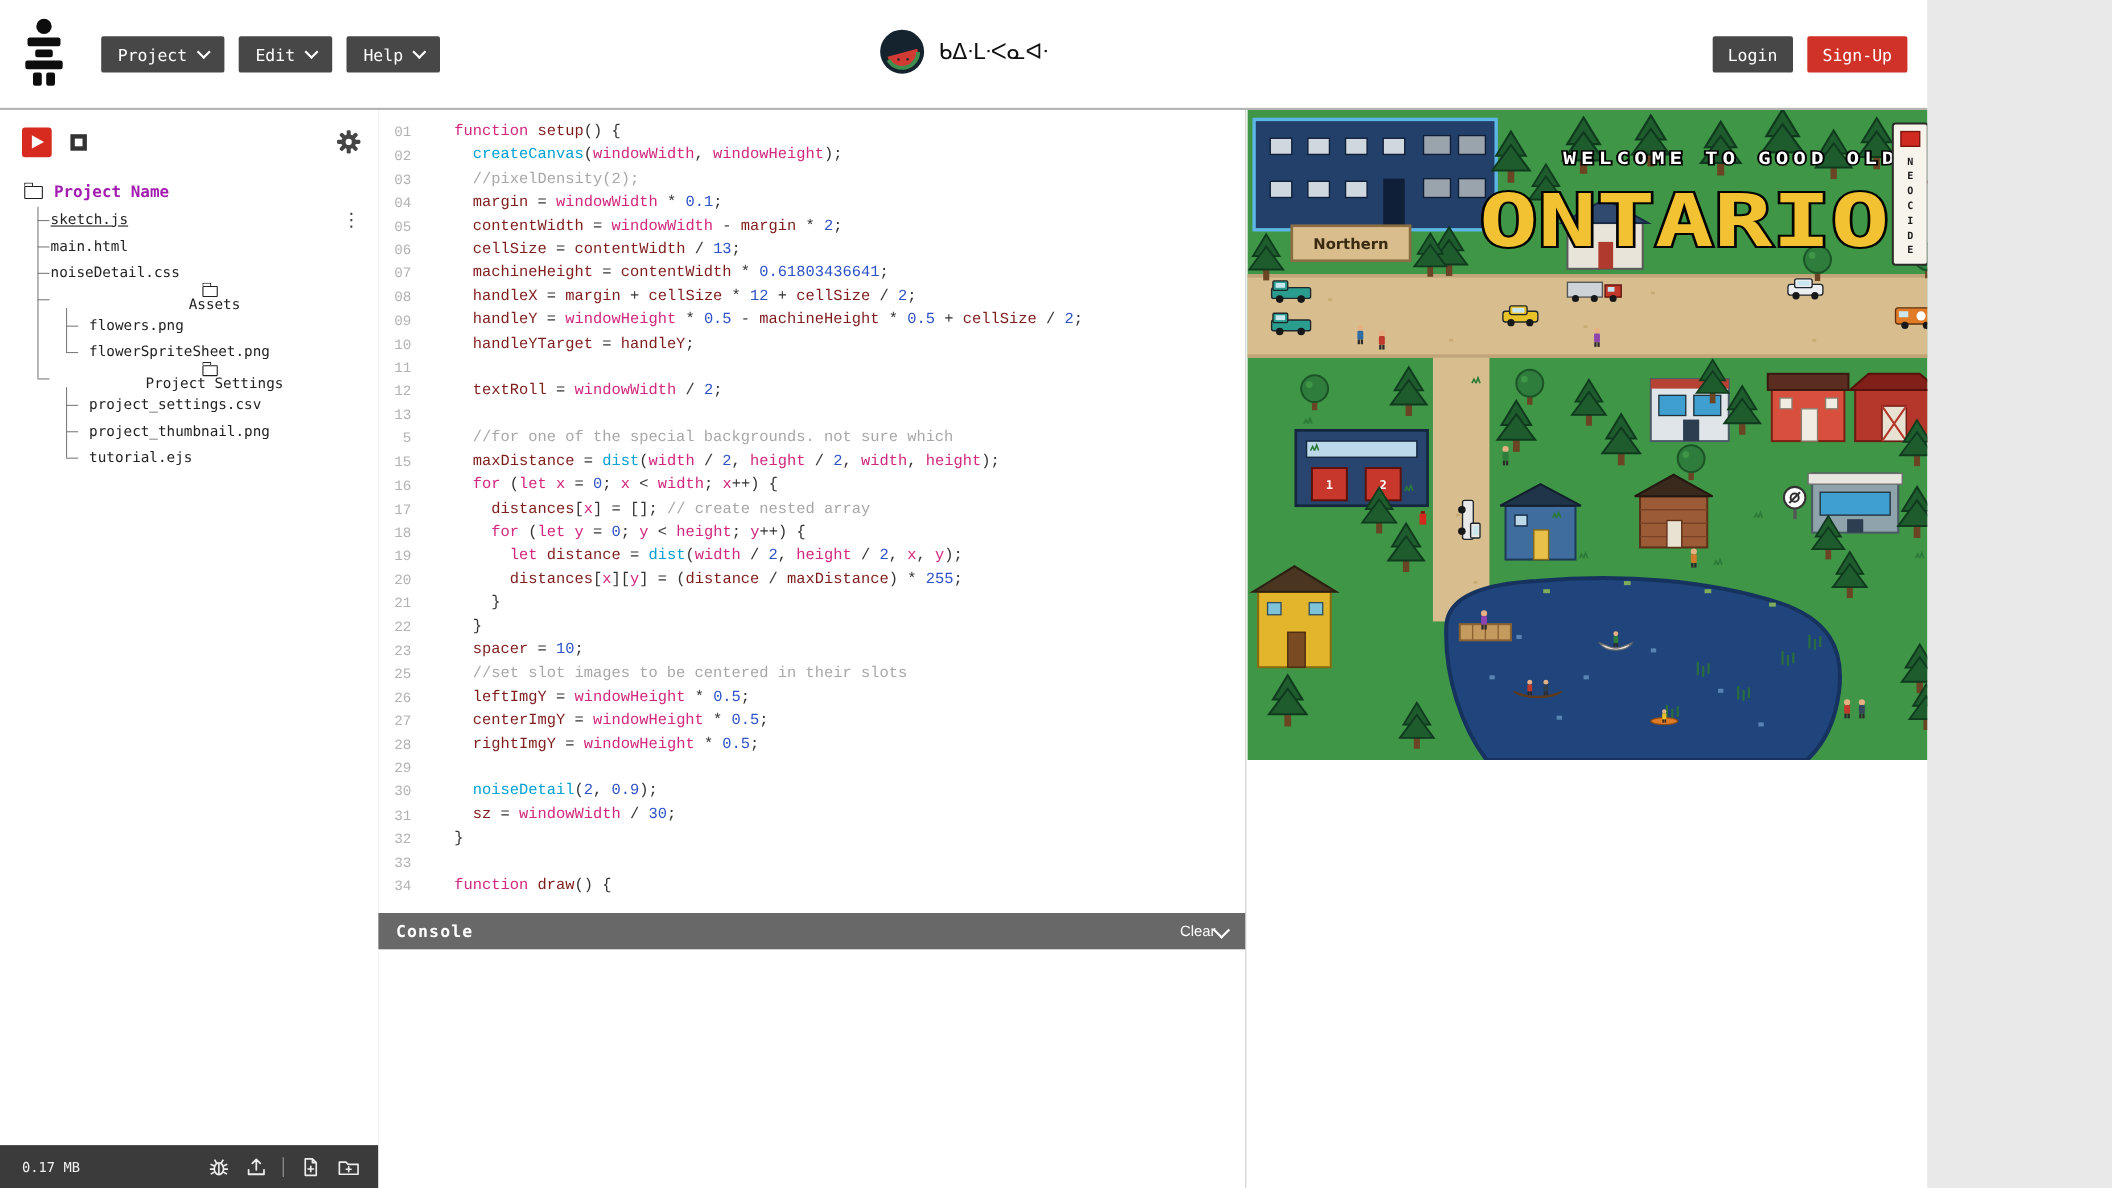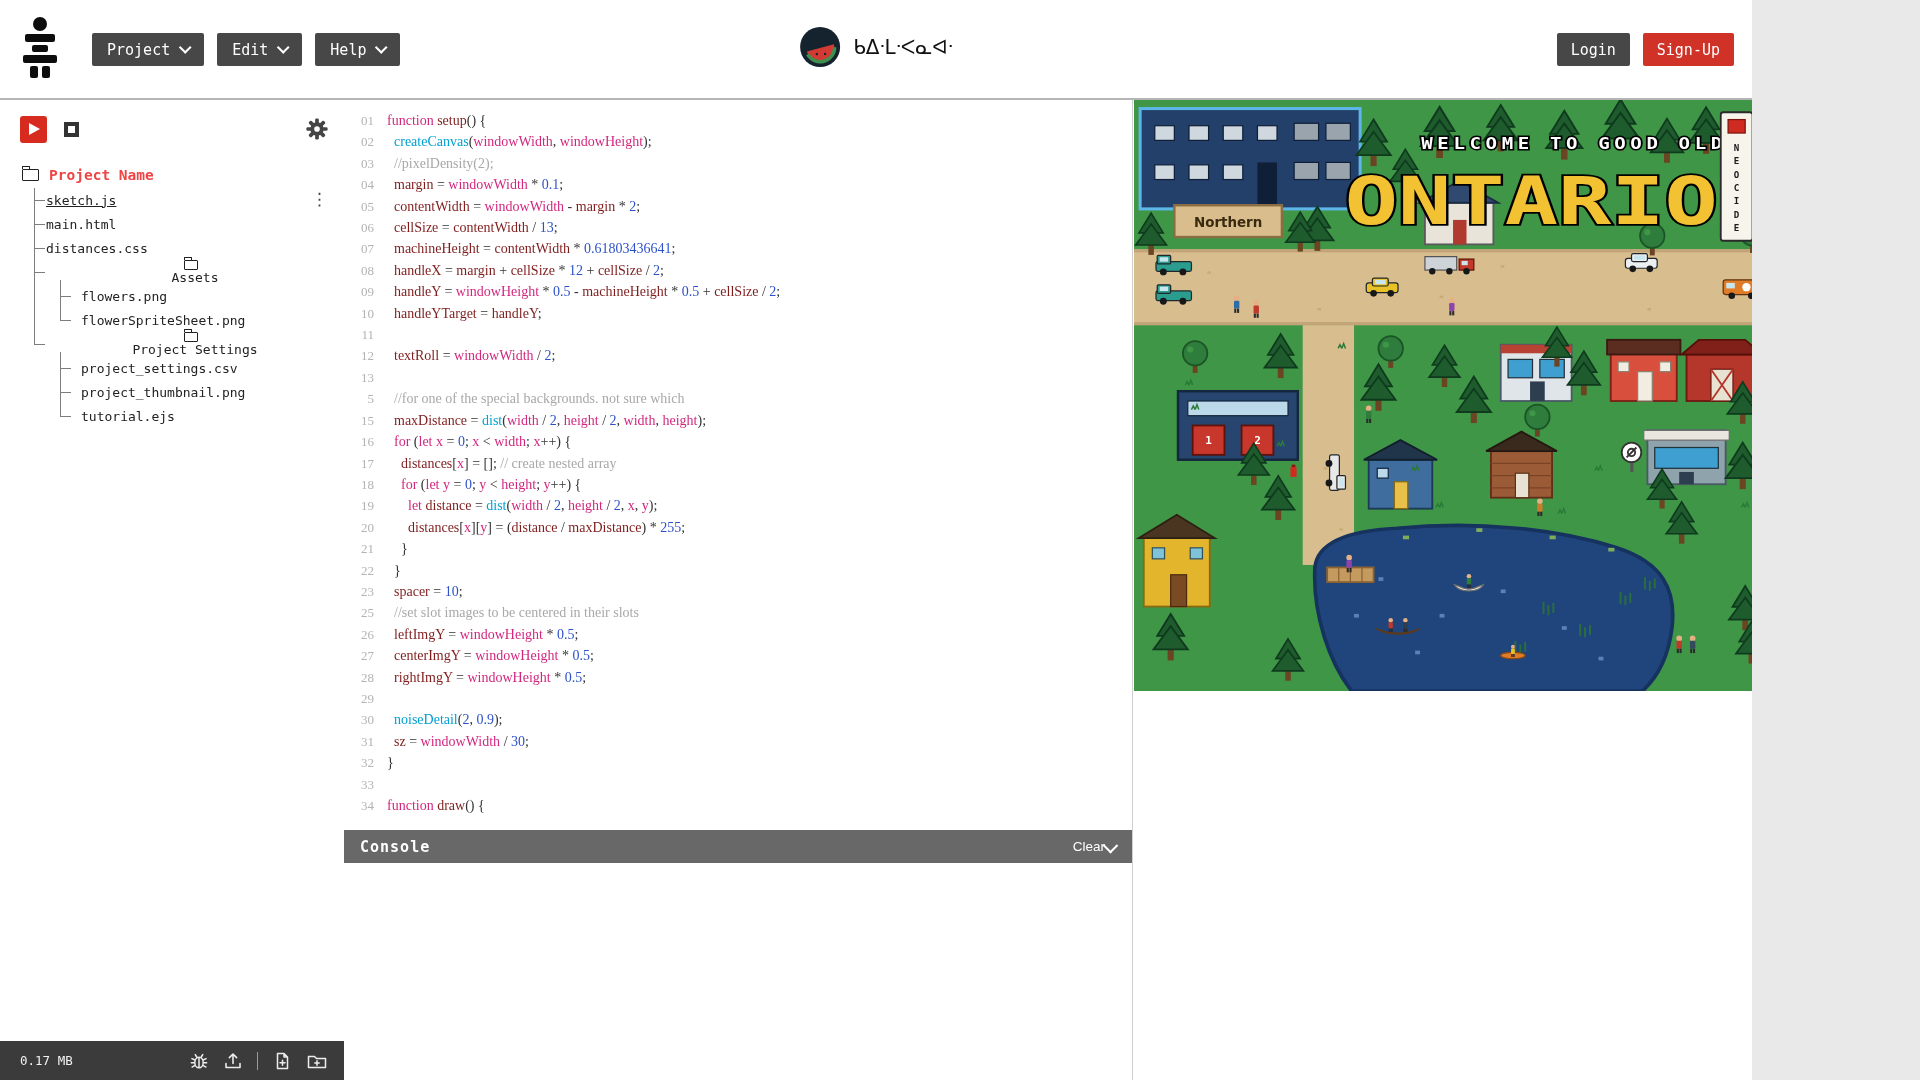--- a/index.html
+++ b/index.html
@@ -32,21 +32,21 @@
             border:none;border-radius:3px;cursor:pointer;}
   #play-btn .tri{position:absolute;left:9px;top:7px;width:0;height:0;
             border-left:11px solid #fff;border-top:6.5px solid transparent;border-bottom:6.5px solid transparent;}
   #stop-btn{position:absolute;left:58px;top:16px;width:27px;height:27px;background:#fff;
             border:none;cursor:pointer;}
   #stop-btn .sq{position:absolute;left:6px;top:6px;width:15px;height:15px;border:4px solid #333;box-sizing:border-box;}
   #gear-btn{position:absolute;right:14px;top:16px;width:26px;height:26px;background:none;border:none;cursor:pointer;padding:0;}
 
   #tree{position:absolute;left:16px;top:62px;right:6px;font-family:"DejaVu Sans Mono",monospace;}
   #tree-header{display:flex;align-items:center;height:26px;padding-left:6px;gap:10px;
-               font-size:14.5px;font-weight:bold;color:#ef4444;}
+               font-size:14.5px;font-weight:bold;color:#a21caf;}
   #tree-items{position:relative;}
   .vline{position:absolute;width:1px;background:#7d7d7d;}
   .vline-main{left:18px;top:0;height:156px;}
   .vline-a{left:44px;top:92px;height:40px;}
   .vline-b{left:44px;top:164px;height:64px;}
   .tree-row{position:relative;display:flex;align-items:center;height:24px;font-size:13px;color:#222;cursor:pointer;}
   .tree-row::before{content:'';position:absolute;top:11.5px;height:1px;background:#7d7d7d;}
   .tree-row.d1{padding-left:30px;}
   .tree-row.d1::before{left:18px;width:11px;}
   .tree-row.d1.folder{padding-left:36px;}
@@ -65,21 +65,21 @@
                   display:flex;align-items:center;color:#f2f2f2;}
   #size-label{margin-left:20px;font-family:"DejaVu Sans Mono",monospace;font-size:12.5px;}
   #bottom-icons{margin-left:auto;margin-right:16px;display:flex;align-items:center;gap:14px;}
   #bottom-icons svg{display:block;cursor:pointer;}
   .icon-divider{width:1px;height:18px;background:#9a9a9a;}
 
   
   #editor-col{position:absolute;top:100px;left:344px;width:789px;bottom:0;background:#fff;
               border-right:1px solid #cfcfcf;box-sizing:border-box;}
   #code-area{position:absolute;left:0;right:0;top:0;height:730px;overflow:hidden;padding-top:10px;cursor:text;}
-  .code-line{display:flex;line-height:21.4px;font-family:Liberation Serif, serif;font-size:14px;}
+  .code-line{display:flex;line-height:21.4px;font-family:Liberation Mono, monospace;font-size:14px;gap:26px;}
   .gutter{flex:none;width:30px;text-align:right;margin-right:13px;color:#b3b3b3;font-size:13px;}
   .code-text{white-space:pre;color:#333;}
   .tk-kw{color:#d2277e;}
   .tk-var{color:#d2277e;}
   .tk-fn{color:#00a1d3;}
   .tk-id{color:#7f1d1d;}
   .tk-num{color:#2d52c7;}
   .tk-op{color:#333;}
   .tk-com{color:#a8a8a8;}
 
@@ -178,21 +178,21 @@
         <div class="vline vline-a"></div>
         <div class="vline vline-b"></div>
       <div class="tree-row d1 selected">
             <span class="tree-label">sketch.js</span>
             <span class="kebab">⋮</span>
           </div>
           <div class="tree-row d1">
             <span class="tree-label">main.html</span>
           </div>
           <div class="tree-row d1">
-            <span class="tree-label">distances.css</span>
+            <span class="tree-label">noiseDetail.css</span>
           </div>
           <div class="tree-row d1 folder">
             <span class="folder-ico"></span>
             <span class="tree-label">Assets</span>
           </div>
           <div class="tree-row d2">
             <span class="tree-label">flowers.png</span>
           </div>
           <div class="tree-row d2">
             <span class="tree-label">flowerSpriteSheet.png</span>

